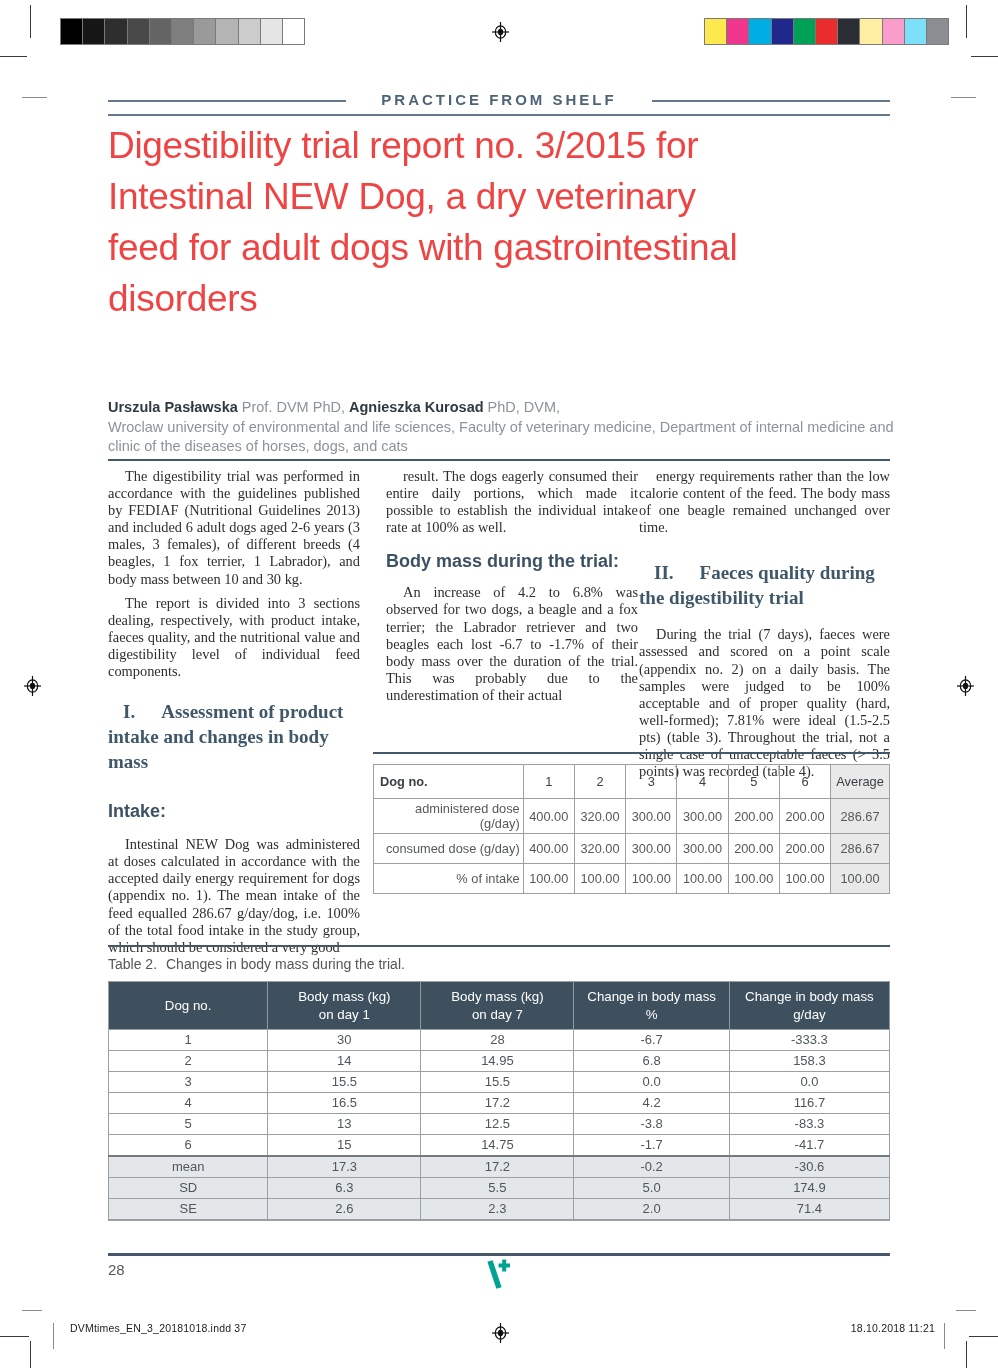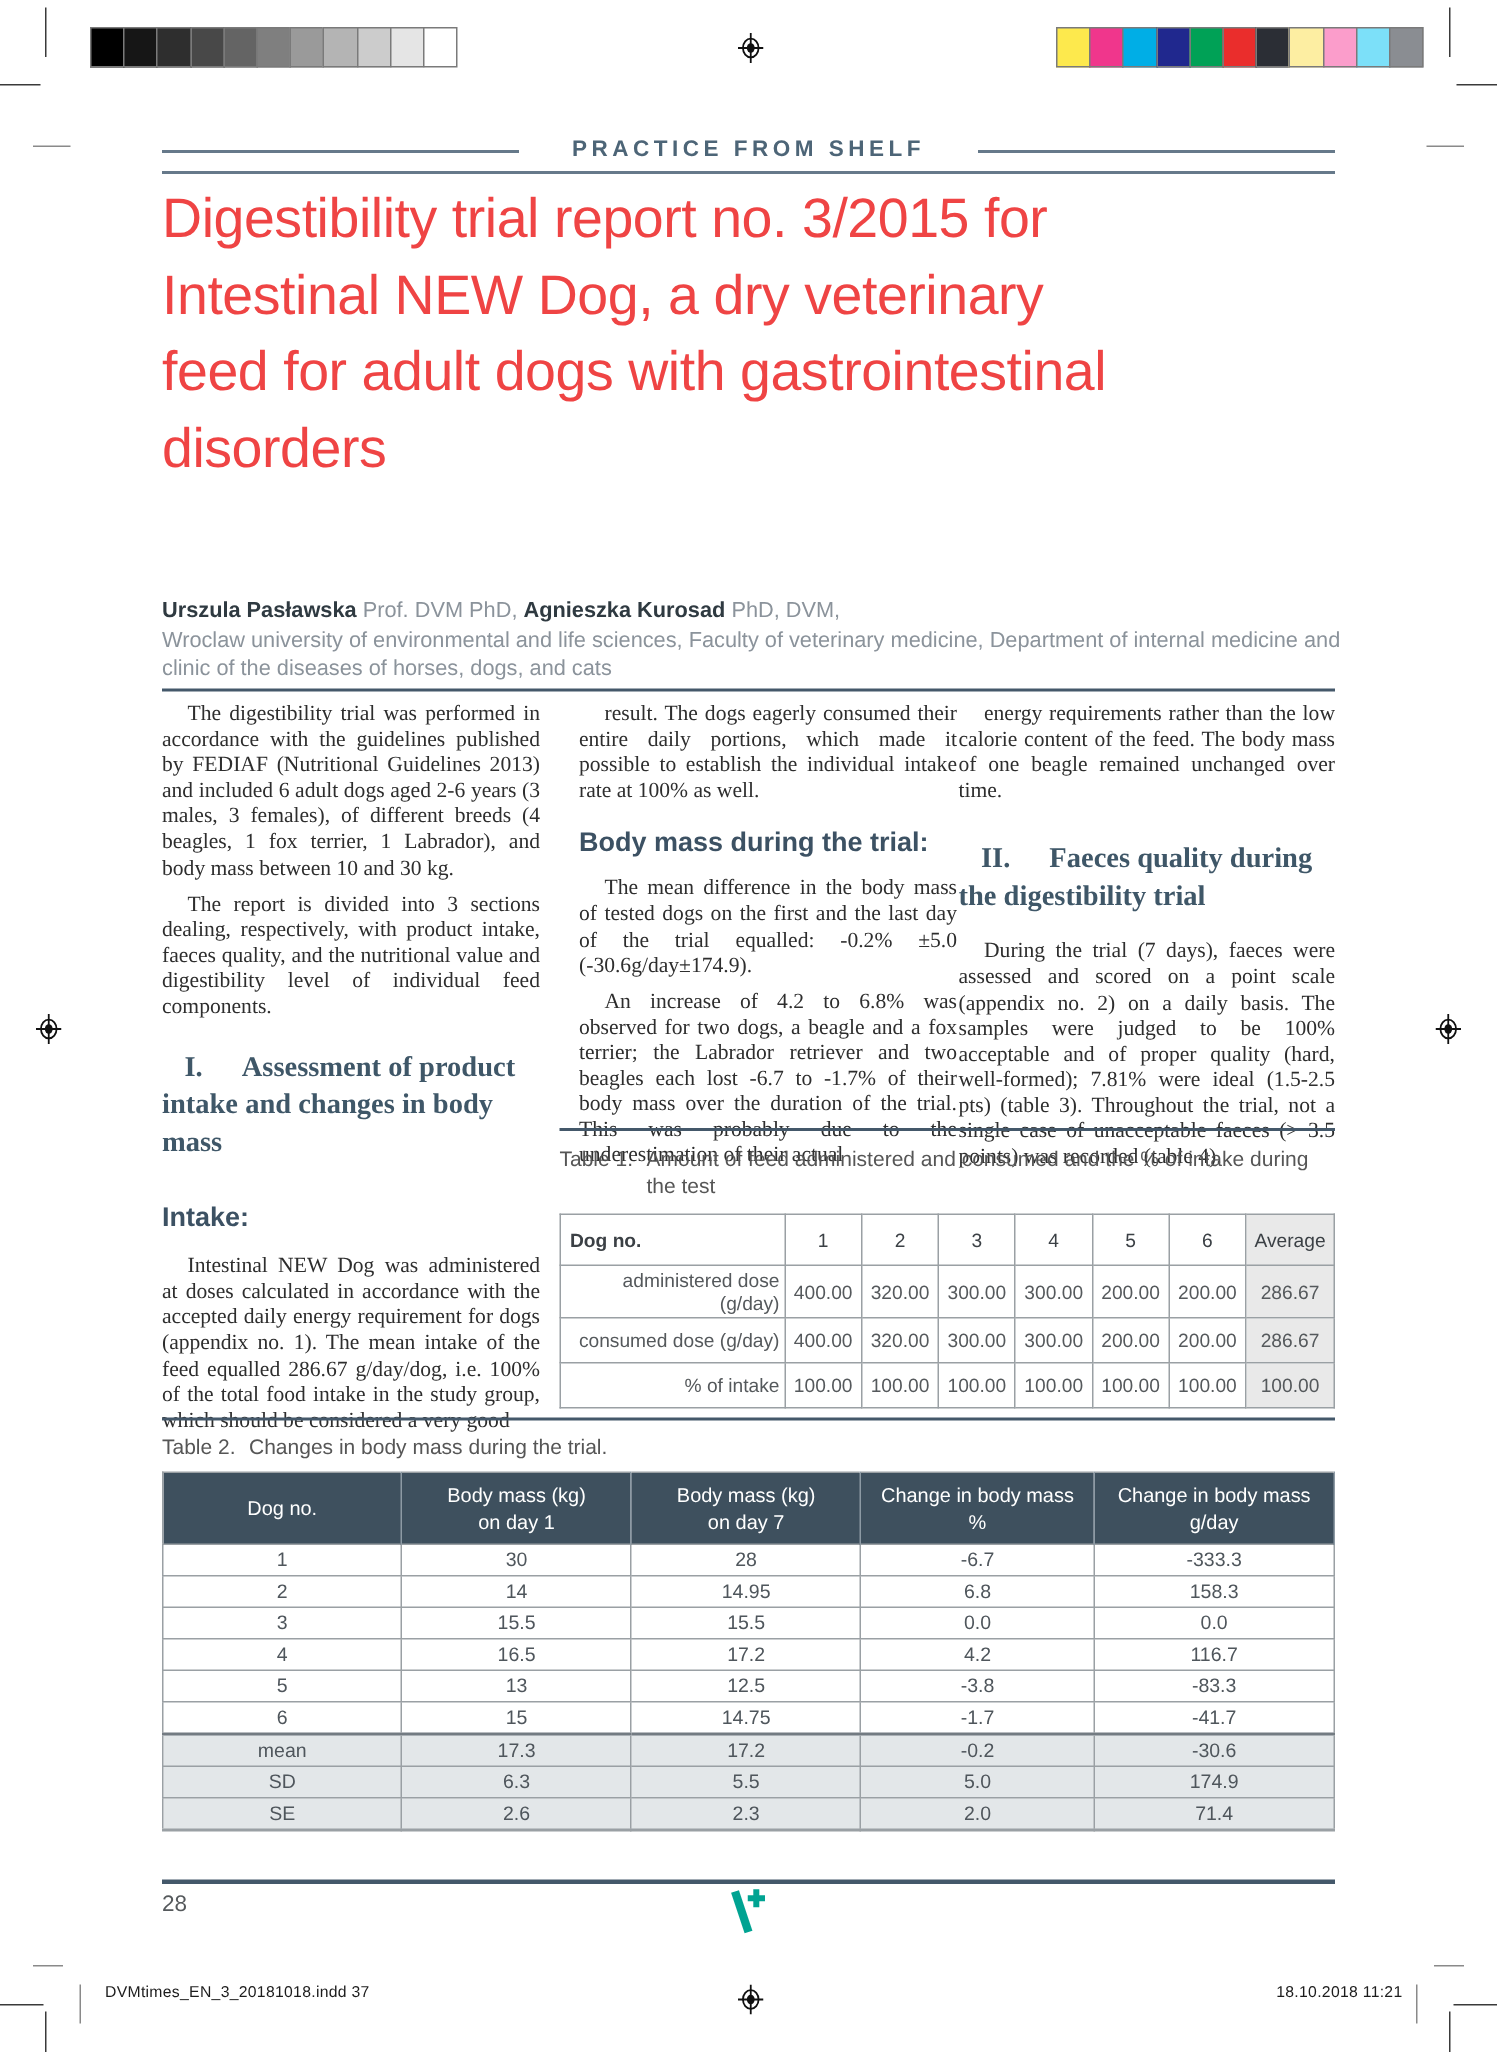--- a/index.html
+++ b/index.html
@@ -162,36 +162,31 @@
     <div class="col col1">
       <p>The digestibility trial was performed in accordance with the guidelines published by FEDIAF (Nutritional Guidelines 2013) and included 6 adult dogs aged 2-6 years (3 males, 3 females), of different breeds (4 beagles, 1 fox terrier, 1 Labrador), and body mass between 10 and 30 kg.</p>
       <p>The report is divided into 3 sections dealing, respectively, with product intake, faeces quality, and the nutritional value and digestibility level of individual feed components.</p>
       <div class="h-serif"><span class="num">I.</span><span>Assessment of product intake and changes in body mass</span></div>
       <div class="h-sans">Intake:</div>
       <p>Intestinal NEW Dog was administered at doses calculated in accordance with the accepted daily energy requirement for dogs (appendix no. 1). The mean intake of the feed equalled 286.67 g/day/dog, i.e. 100% of the total food intake in the study group, which should be considered a very good</p>
     </div>
     <div class="col col2">
       <p>result. The dogs eagerly consumed their entire daily portions, which made it possible to establish the individual intake rate at 100% as well.</p>
       <div class="h-sans">Body mass during the trial:</div>
-      <p>The mean difference in the body mass of tested dogs on the first and the last day of the trial equalled: -0.2% ±5.0 (-30.6g/day±174.9).</p>
       <p>An increase of 4.2 to 6.8% was observed for two dogs, a beagle and a fox terrier; the Labrador retriever and two beagles each lost -6.7 to -1.7% of their body mass over the duration of the trial. This was probably due to the underestimation of their actual</p>
     </div>
     <div class="col col3">
       <p>energy requirements rather than the low calorie content of the feed. The body mass of one beagle remained unchanged over time.</p>
       <div class="h-serif" style="margin-top:24px;margin-bottom:16px;"><span class="num">II.</span><span>Faeces quality during the digestibility trial</span></div>
       <p>During the trial (7 days), faeces were assessed and scored on a point scale (appendix no. 2) on a daily basis. The samples were judged to be 100% acceptable and of proper quality (hard, well-formed); 7.81% were ideal (1.5-2.5 pts) (table 3). Throughout the trial, not a single case of unacceptable faeces (&gt; 3.5 points) was recorded (table 4).</p>
     </div>
   </div>
 
   <div class="t1block">
     <div class="rule dark" style="position:static;width:517px;margin-bottom:9px;"></div>
-    <div class="caption">
-      <div class="cap-label">Table 1.</div>
-      <div class="cap-text">Amount of feed administered and consumed and the % of intake during the test</div>
-    </div>
     <table class="t1">
       <colgroup>
           <col style="width:29%">
           <col style="width:9.93%">
           <col style="width:9.93%">
           <col style="width:9.93%">
           <col style="width:9.93%">
           <col style="width:9.93%">
           <col style="width:9.93%">
           <col style="width:11.4%">

